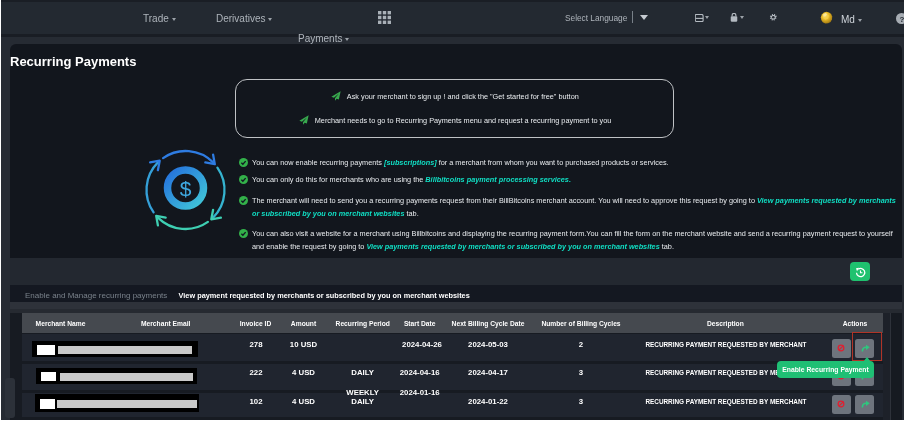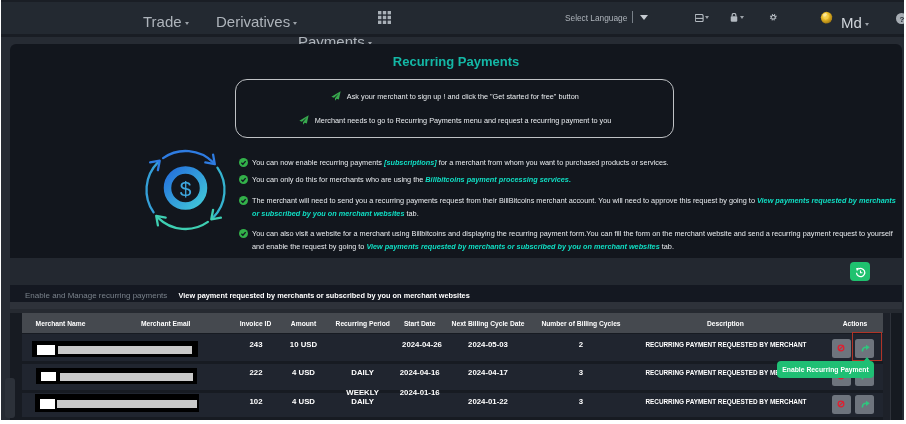--- a/index.html
+++ b/index.html
@@ -1,19 +1,19 @@
 <!DOCTYPE html>
 <html><head>
 <meta charset="utf-8">
 <style>
   * { margin:0; padding:0; box-sizing:border-box; }
   html,body { width:906px; height:424px; background:#fff; font-family:"Liberation Sans", sans-serif; overflow:hidden; }
   .abs { position:absolute; }
   .app { position:absolute; left:0; top:0; width:904px; height:420px; background:#262b33; overflow:hidden; }
-  .navtext { color:#aeb4bb; font-size:15px; }
+  .navtext { color:#aeb4bb; font-size:10px; }
   .caret { display:inline-block; width:0; height:0; border-left:2.5px solid transparent; border-right:2.5px solid transparent; border-top:3px solid #9ba1a8; vertical-align:middle; margin-left:3px; }
   .panel { position:absolute; left:10px; top:44px; width:892px; height:376px; }
   .teal { color:#10dfc4; font-style:italic; font-weight:bold; }
   .bullet-check { position:absolute; width:9px; height:9px; }
   .btxt { position:absolute; left:242px; color:#e9ecef; font-size:7.3px; line-height:13px; width:648px; }
   .hcell { position:absolute; color:#fff; font-weight:bold; font-size:6.7px; width:120px; text-align:center; top:275.5px; }
   .cell { position:absolute; color:#fff; font-weight:bold; font-size:7.8px; width:120px; text-align:center; }
   .abtn { position:absolute; width:19px; height:19px; background:#6e747d; border-radius:2.5px; }
 </style>
 </head>
@@ -81,21 +81,21 @@
   <div class="panel">
     <div class="abs" style="left:0;top:0;width:892px;height:214px;background:#12161d;border-radius:6px 6px 0 0;"></div>
     <div class="abs" style="left:0;top:214px;width:892px;height:27px;background:#232830;"></div>
     <div class="abs" style="left:0;top:241px;width:892px;height:17px;background:#141821;"></div>
     <div class="abs" style="left:0;top:258px;width:892px;height:7px;background:#2e323a;"></div>
     <div class="abs" style="left:0;top:265px;width:892px;height:4px;background:#262a31;"></div>
     <div class="abs" style="left:0;top:269px;width:892px;height:107px;background:#171b22;"></div>
     <div class="abs" style="left:873px;top:269px;width:7px;height:107px;background:#1d2129;"></div>
     <div class="abs" style="left:880px;top:269px;width:1px;height:107px;background:#2e323a;"></div>
     <div class="abs" style="left:881px;top:269px;width:11px;height:107px;background:#161a21;"></div>
-    <div class="abs" style="left:0;top:10px;width:892px;text-align:center;color:#14b8a6;font-size:13px;font-weight:bold;">Recurring Payments</div>
+    <div class="abs" style="left:0;top:10px;width:892px;text-align:left;color:#ffffff;font-size:13px;font-weight:bold;">Recurring Payments</div>
 
     <div class="abs" style="left:225px;top:35px;width:439px;height:59px;border:1px solid #bfc2c5;border-radius:12px;"></div>
     <div class="abs" style="left:0;top:71px;width:890px;text-align:center;color:#e9ecef;font-size:7.3px;">
       <svg width="10" height="10" viewBox="0 0 14 14" style="vertical-align:-2.5px;margin-right:4px;">
           <path fill="#38a94e" d="M13.5 0.5 L0.5 8 l3.6 1.3 L11 3.5 5.6 10 v3.5 l2.3 -2.7 3.1 1.2 Z"></path>
         </svg>
       Merchant needs to go to Recurring Payments menu and request a recurring payment to you
     </div>
     <div class="abs" style="left:0;top:47px;width:890px;text-align:center;color:#e9ecef;font-size:7.3px;">
       <svg width="10" height="10" viewBox="0 0 14 14" style="vertical-align:-2.5px;margin-right:4px;">
@@ -166,21 +166,21 @@
     <div class="hcell" style="left:349.7px;">Start Date</div>
     <div class="hcell" style="left:418px;">Next Billing Cycle Date</div>
     <div class="hcell" style="left:511px;">Number of Billing Cycles</div>
     <div class="hcell" style="left:655.4px;">Description</div>
     <div class="hcell" style="left:785px;">Actions</div>
 
     <div class="abs" style="left:12px;top:289.5px;width:861px;height:27.5px;background:#20252f;"></div>
     <div class="abs" style="left:12px;top:320px;width:861px;height:26px;background:#20252f;"></div>
     <div class="abs" style="left:12px;top:348.5px;width:861px;height:24.5px;background:#20252f;"></div>
 
-    <div class="cell" style="left:186px;top:296px;">243</div>
+    <div class="cell" style="left:186px;top:296px;">278</div>
     <div class="cell" style="left:233.5px;top:296px;">10 USD</div>
     <div class="cell" style="left:292.7px;top:296px;margin-top:48px;">WEEKLY</div>
     <div class="cell" style="left:352px;top:296px;text-align:center;">2024-04-26</div>
     <div class="cell" style="left:418px;top:296px;">2024-05-03</div>
     <div class="cell" style="left:511px;top:296px;">2</div>
     <div class="cell" style="left:635.4px;top:296.5px;width:160px;font-size:6.4px;white-space:nowrap;">RECURRING PAYMENT REQUESTED BY MERCHANT</div>
     <div class="abtn" style="left:822px;top:294.8px;"></div>
     <div class="abtn" style="left:845px;top:294.8px;"></div>
 
     <div class="cell" style="left:186px;top:324px;">222</div>

